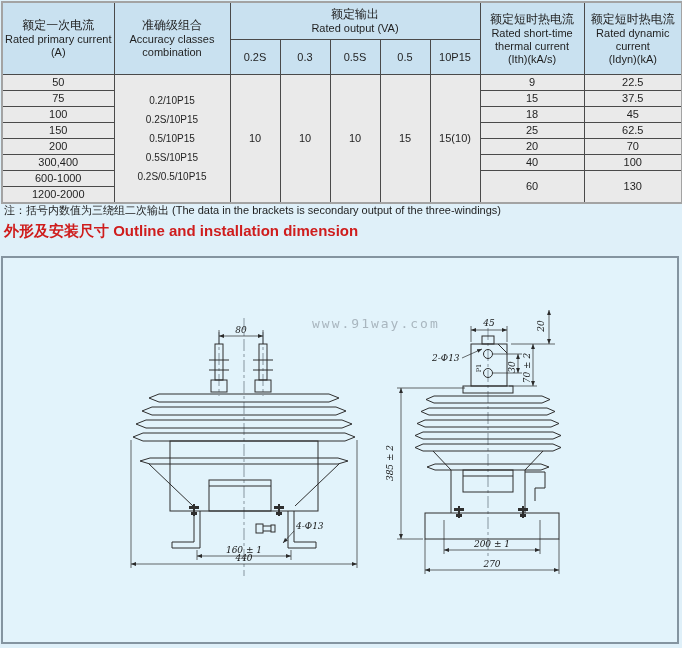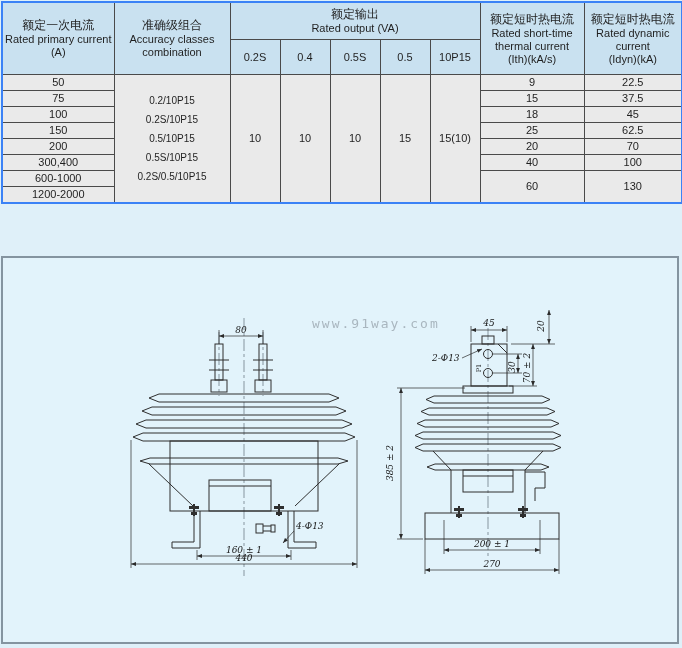--- a/index.html
+++ b/index.html
@@ -1,20 +1,20 @@
 <!DOCTYPE html>
 <html><head>
 <meta charset="utf-8">
 <style>
   html,body{margin:0;padding:0;background:#ffffff;}
   .page{position:relative;width:682px;height:648px;background:#dff0f9;overflow:hidden;
         font-family:"Liberation Sans",sans-serif;color:#1f1f1f;}
   
   table.spec{position:absolute;left:1px;top:1px;width:680px;border-collapse:collapse;
-             table-layout:fixed;border:2px solid #3b82f6;}
+             table-layout:fixed;border:2px solid #a3a3a3;}
   table.spec th,table.spec td{border:1px solid #4a4a4a;padding:0;text-align:center;vertical-align:middle;}
   table.spec th{background:#c9e1f0;font-weight:normal;font-size:11px;line-height:13px;}
   table.spec th .zh{font-size:12px;line-height:15px;}
   table.spec td{background:#eaeaea;font-size:11px;height:15px;line-height:13px;}
   th.hb{border-bottom:3px solid #1a1a1a;}
   td.acc div{line-height:19px;font-size:10px;}
   tr.ghead th{height:36px;}
   tr.gsub th{height:34px;}
   
   .note{position:absolute;left:4px;top:203px;font-size:11px;color:#1d1d1d;white-space:nowrap;}
@@ -69,21 +69,21 @@
         <div class="en">(Ith)(kA/s)</div>
       </th>
       <th rowspan="2" class="hb">
         <div class="zh">额定短时热电流</div>
         <div class="en">Rated dynamic current</div>
         <div class="en">(Idyn)(kA)</div>
       </th>
     </tr>
     <tr class="gsub">
       <th class="hb">0.2S</th>
-      <th class="hb">0.4</th>
+      <th class="hb">0.3</th>
       <th class="hb">0.5S</th>
       <th class="hb">0.5</th>
       <th class="hb">10P15</th>
     </tr>
     <tr>
       <td>50</td>
       <td rowspan="8" class="acc">
         <div>0.2/10P15</div>
         <div>0.2S/10P15</div>
         <div>0.5/10P15</div>
@@ -127,20 +127,22 @@
       <td>600-1000</td>
       <td rowspan="2">60</td>
       <td rowspan="2">130</td>
     </tr>
     <tr>
       <td>1200-2000</td>
     </tr>
   </tbody>
     </table>
 
+  <div class="note">注：括号内数值为三绕组二次输出 (The data in the brackets is secondary output of the three-windings)</div>
+  <div class="sec-title">外形及安装尺寸 Outline and installation dimension</div>
 
   <div class="draw-box">
     <svg width="674" height="384" viewBox="0 0 674 384">
       <defs>
         <marker id="arr" viewBox="0 0 10 10" refX="9" refY="5" markerWidth="8" markerHeight="8" orient="auto-start-reverse">
           <path d="M0,1.5 L9,5 L0,8.5 Z" fill="#2a2a2a"></path>
         </marker>
       </defs>
 
       <text class="wm" x="309" y="70">www.91way.com</text>

